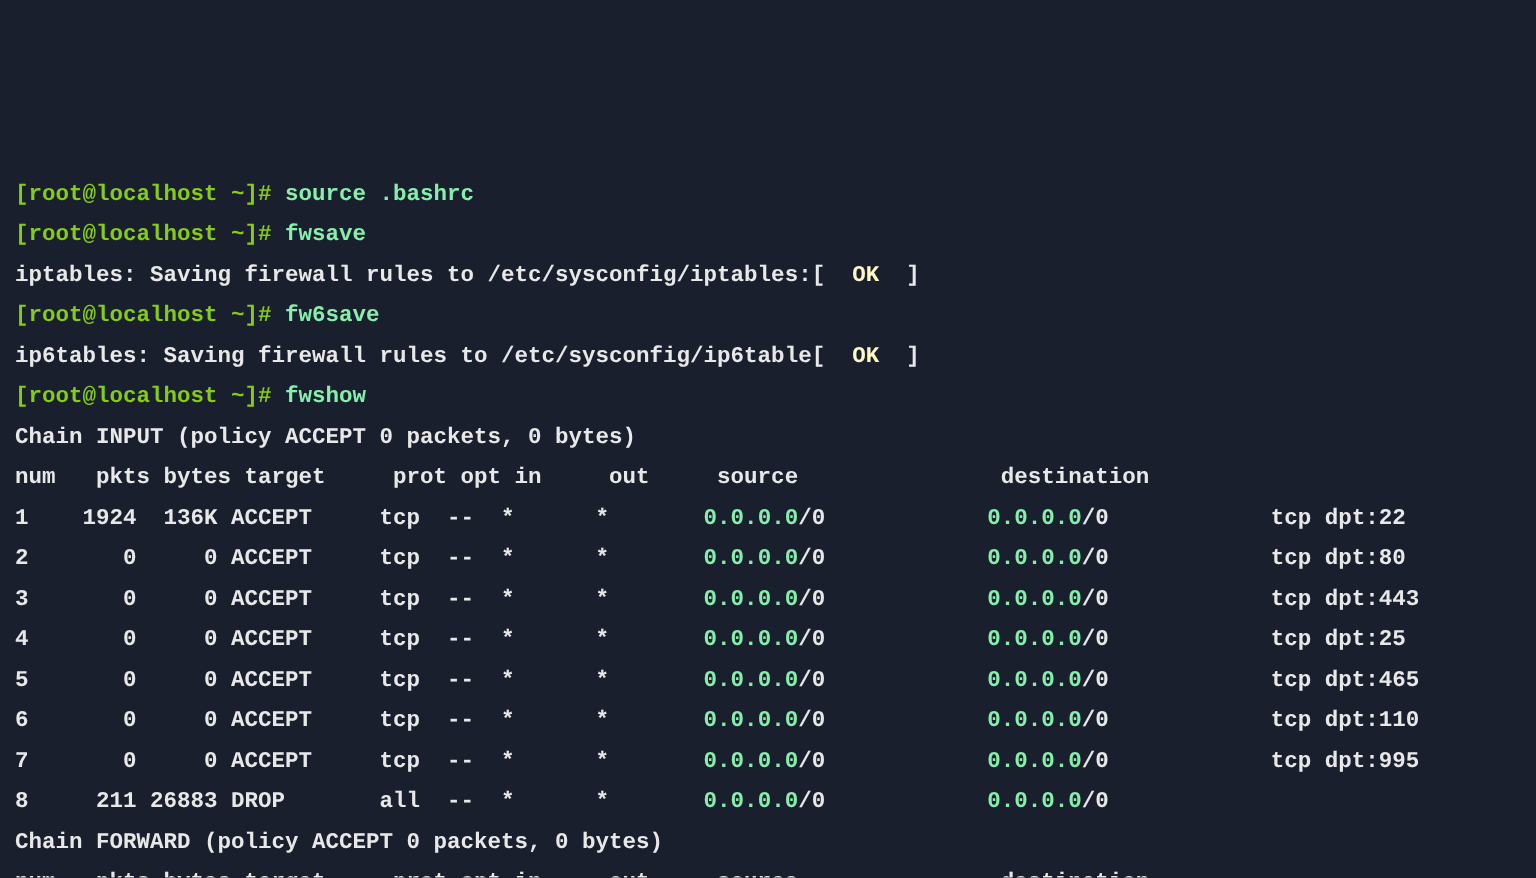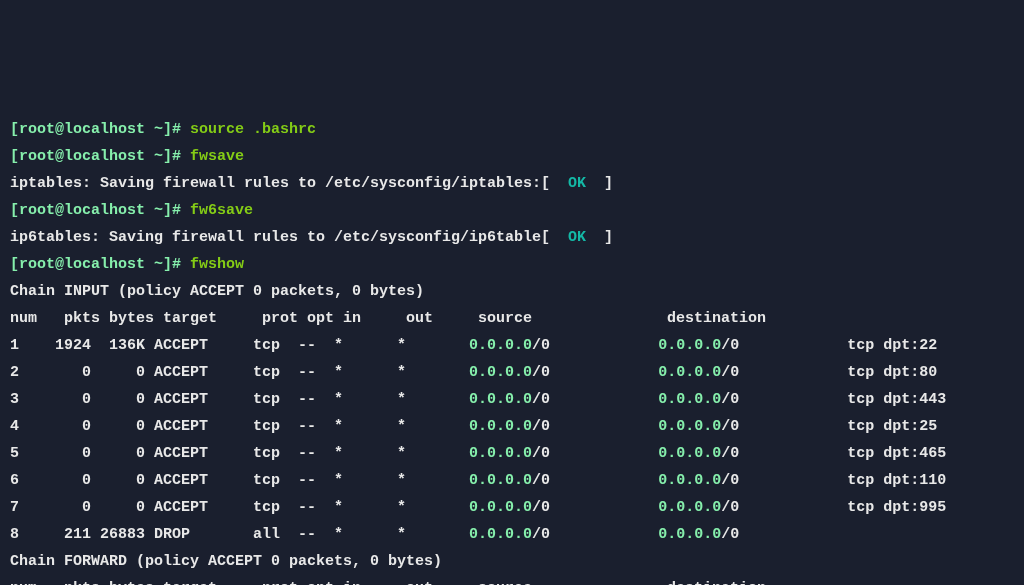--- a/index.html
+++ b/index.html
@@ -9,23 +9,23 @@
       font-family: 'Consolas', 'Monaco', 'Courier New', monospace;
       font-size: 15px;
       font-weight: bold;
       line-height: 1.8;
       padding: 8px 10px;
       width: 1024px;
       height: 585px;
       overflow: hidden;
       white-space: pre;
     }
-    .prompt { color: #86efac; margin-top: 28px; }
-    .cmd { color: #84cc16; }
-    .ok { color: #14b8a6; }
+    .prompt { color: #84cc16; margin-top: 28px; }
+    .cmd { color: #86efac; }
+    .ok { color: #fef9c3; }
     .red { color: #86efac; }
     .line { display: block; }
   </style>
 </head>
 <body>
 
 
 
 <div id="terminal"><div class="line"><span class="prompt">[root@localhost ~]# </span><span class="cmd">source .bashrc</span></div><div class="line"><span class="prompt">[root@localhost ~]# </span><span class="cmd">fwsave</span></div><div class="line"><span>iptables: Saving firewall rules to /etc/sysconfig/iptables:[</span><span class="ok">  OK  </span><span>]</span></div><div class="line"><span class="prompt">[root@localhost ~]# </span><span class="cmd">fw6save</span></div><div class="line"><span>ip6tables: Saving firewall rules to /etc/sysconfig/ip6table[</span><span class="ok">  OK  </span><span>]</span></div><div class="line"><span class="prompt">[root@localhost ~]# </span><span class="cmd">fwshow</span></div><div class="line">Chain INPUT (policy ACCEPT 0 packets, 0 bytes)</div><div class="line">num   pkts bytes target     prot opt in     out     source               destination</div><div class="line"><span>1    1924  136K ACCEPT     tcp  --  *      *       </span><span class="red">0.0.0.0</span><span>/0            </span><span class="red">0.0.0.0</span><span>/0            </span><span>tcp dpt:22</span></div><div class="line"><span>2       0     0 ACCEPT     tcp  --  *      *       </span><span class="red">0.0.0.0</span><span>/0            </span><span class="red">0.0.0.0</span><span>/0            </span><span>tcp dpt:80</span></div><div class="line"><span>3       0     0 ACCEPT     tcp  --  *      *       </span><span class="red">0.0.0.0</span><span>/0            </span><span class="red">0.0.0.0</span><span>/0            </span><span>tcp dpt:443</span></div><div class="line"><span>4       0     0 ACCEPT     tcp  --  *      *       </span><span class="red">0.0.0.0</span><span>/0            </span><span class="red">0.0.0.0</span><span>/0            </span><span>tcp dpt:25</span></div><div class="line"><span>5       0     0 ACCEPT     tcp  --  *      *       </span><span class="red">0.0.0.0</span><span>/0            </span><span class="red">0.0.0.0</span><span>/0            </span><span>tcp dpt:465</span></div><div class="line"><span>6       0     0 ACCEPT     tcp  --  *      *       </span><span class="red">0.0.0.0</span><span>/0            </span><span class="red">0.0.0.0</span><span>/0            </span><span>tcp dpt:110</span></div><div class="line"><span>7       0     0 ACCEPT     tcp  --  *      *       </span><span class="red">0.0.0.0</span><span>/0            </span><span class="red">0.0.0.0</span><span>/0            </span><span>tcp dpt:995</span></div><div class="line"><span>8     211 26883 DROP       all  --  *      *       </span><span class="red">0.0.0.0</span><span>/0            </span><span class="red">0.0.0.0</span><span>/0</span></div><div class="line"></div><div class="line">Chain FORWARD (policy ACCEPT 0 packets, 0 bytes)</div><div class="line">num   pkts bytes target     prot opt in     out     source               destination</div><div class="line"></div></div>
 

